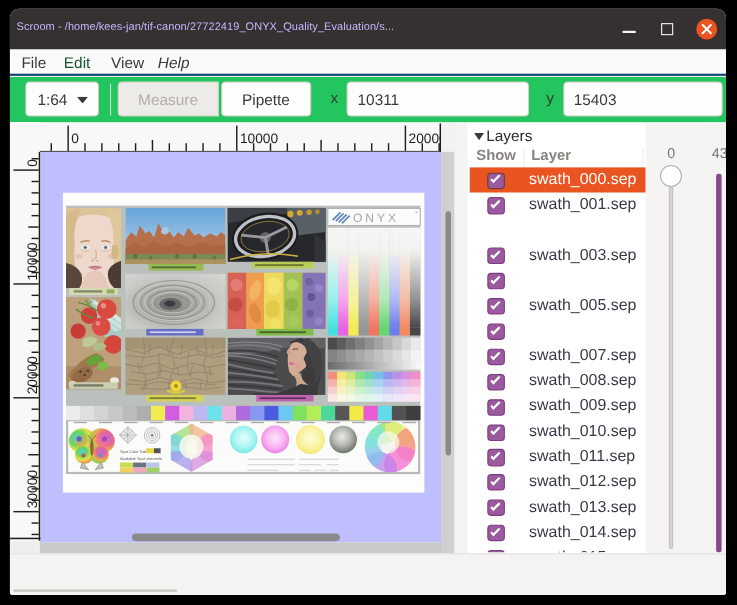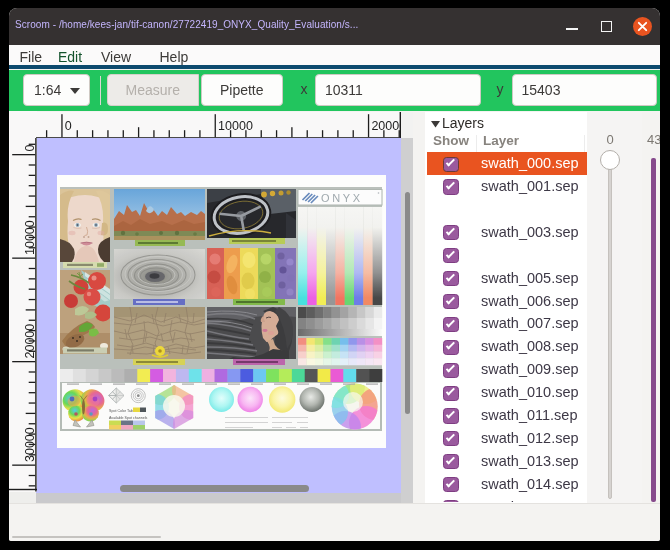--- a/index.html
+++ b/index.html
@@ -13,21 +13,21 @@
     background:#353131; }
   .title { position:absolute; left:6.5px; top:10.5px; color:#c4b5fd;
     font-size:10px; font-weight:normal; white-space:nowrap; letter-spacing:0.06px; }
   .btn-min { position:absolute; left:557px; top:20px; width:12px; height:2px; background:#f4f4f4; }
   .btn-max { position:absolute; left:592px; top:13px; width:11px; height:11px; border:1.6px solid #f4f4f4; }
   .btn-close { position:absolute; left:624px; top:8.5px; width:19px; height:19px;
     border-radius:50%; background:#E95420; }
   .btn-close svg { position:absolute; left:0; top:0; }
   
   .menubar { position:absolute; left:0; top:36.5px; width:100%; height:24.5px;
-    background:#fbfafa; border-bottom:4px solid #0c4a6e; }
+    background:#fbfafa; border-bottom:2px solid #0c4a6e; }
   .menubar span { position:absolute; top:4px; font-size:14px; color:#3c3a38; }
   
   .toolbar { position:absolute; left:0; top:61.5px; width:100%; height:41px; background:#22c55e; }
   .tbtn { position:absolute; top:4.5px; height:32px; border:1px solid #cfc9c3;
     background:#fdfdfc; border-radius:4px; font-size:14px; color:#3c3a38; }
   
   .row { position:absolute; left:0; width:164px; height:22.9px; }
   .row .bg { position:absolute; left:2px; top:0; width:160px; height:22.9px; background:#E95420; }
   .row .cb { position:absolute; left:18px; top:4.5px; width:16.5px; height:15.2px;
     border-radius:3.5px; background:#9a5a9e; border:1px solid #7e3d82; }
@@ -45,21 +45,21 @@
     <div class="btn-close">
         <svg width="19" height="19">
       <path d="M 5.8 5.8 L 13.2 13.2 M 13.2 5.8 L 5.8 13.2" stroke="#fff" stroke-width="1.9" stroke-linecap="round"></path>
         </svg>
     </div>
   </div>
   <div class="menubar">
     <span style="left:11px;">File</span>
     <span style="left:49.5px;color:#14532d;">Edit</span>
     <span style="left:92.5px;">View</span>
-    <span style="left:151px;">Help</span>
+    <span style="left:135px;font-style:italic;">Help</span>
   </div>
   <div class="toolbar">
     <div class="tbtn" style="left:14.5px; width:67px;">
       <span style="position:absolute;left:10px;top:6.5px;">1:64</span>
       <svg style="position:absolute;right:9px;top:13px;" width="10" height="6">
           <path d="M0 0 L10 0 L5 6 Z" fill="#3c3a38"></path>
         </svg>
     </div>
     <div style="position:absolute;left:91px;top:6px;width:1px;height:29px;background:#dcd8d4;"></div>
     <div class="tbtn" style="left:98.5px; width:91.5px; background:#edebe8; border-color:#d5d0ca; border-radius:4px 0 0 4px; color:#b4b0ab; text-align:center; line-height:30px;">Measure</div>
@@ -720,21 +720,20 @@
         <div class="row" style="top:114.5px;">
           <div class="cb">
             <div class="check"></div>
           </div>
           <div class="lbl" style="">swath_005.sep</div>
         </div>
         <div class="row" style="top:137.39999999999998px;">
           <div class="cb">
             <div class="check"></div>
           </div>
-          <div class="lbl" style="">swath_006.sep</div>
         </div>
         <div class="row" style="top:160.29999999999998px;">
           <div class="cb">
             <div class="check"></div>
           </div>
           <div class="lbl" style="">swath_007.sep</div>
         </div>
         <div class="row" style="top:183.2px;">
           <div class="cb">
             <div class="check"></div>

